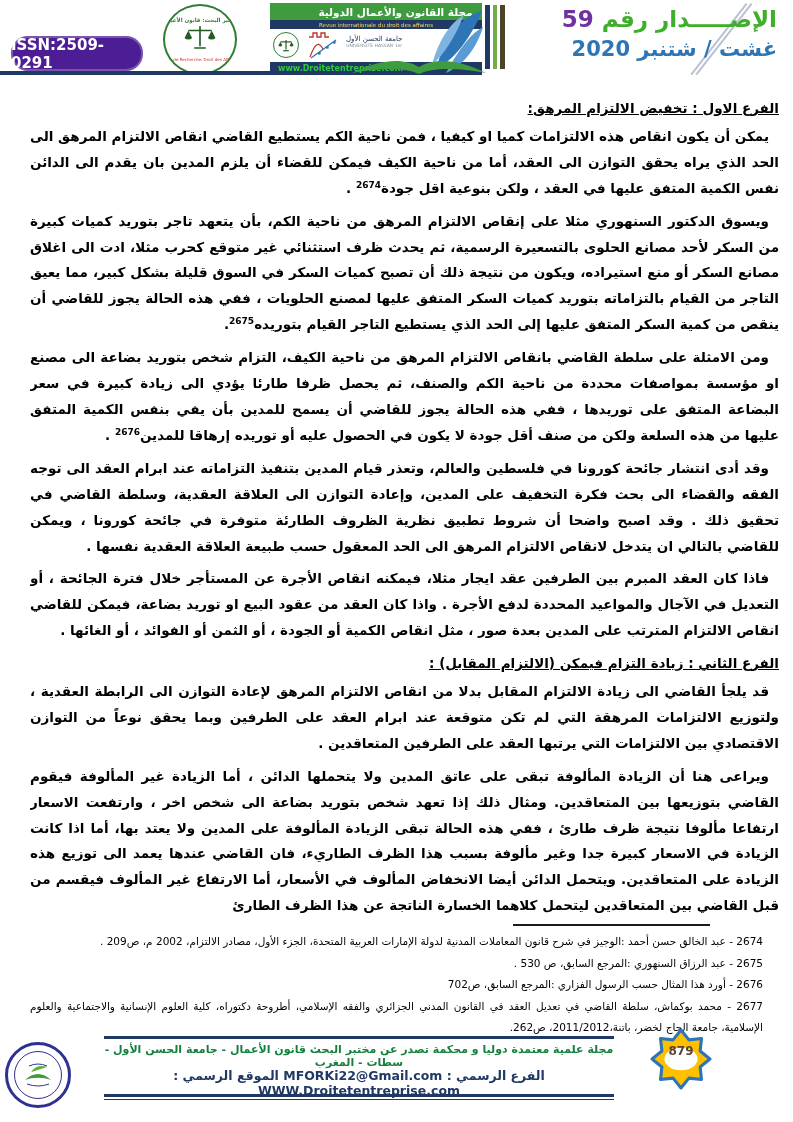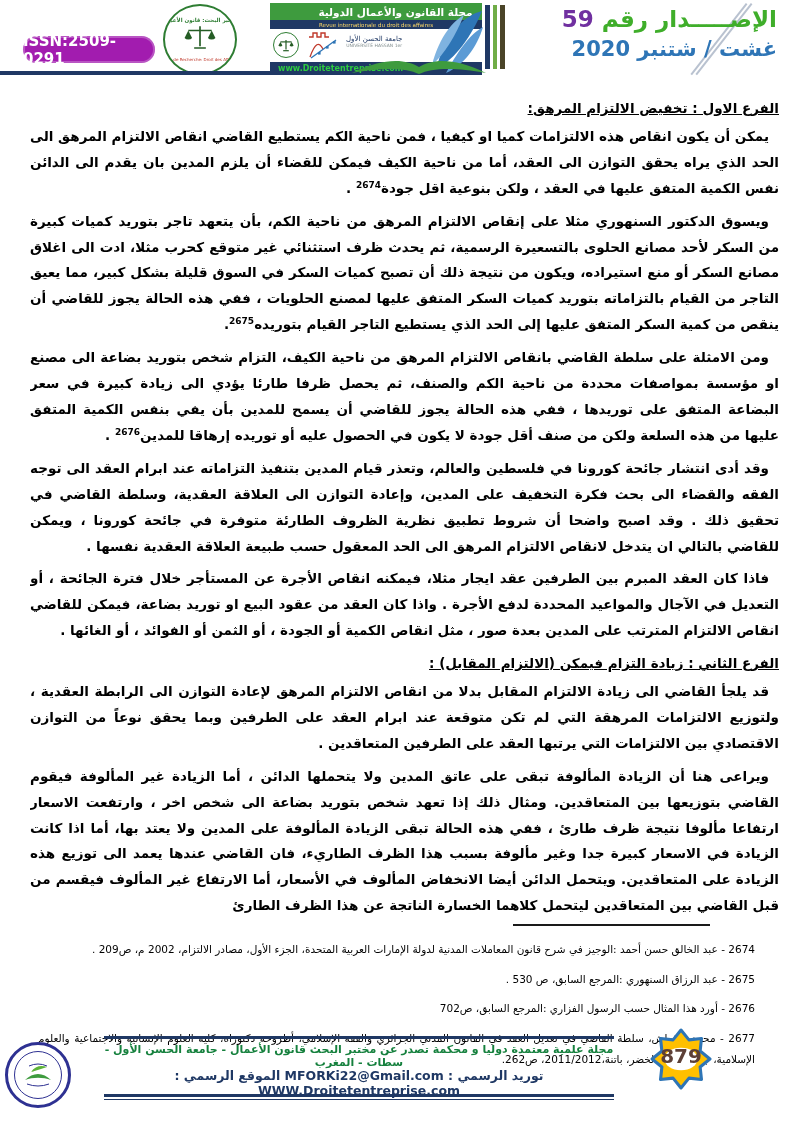--- a/index.html
+++ b/index.html
@@ -1,20 +1,20 @@
 <!DOCTYPE html>
 <html lang="ar"><head>
 <meta charset="utf-8">
 <style>
   html,body{margin:0;padding:0;background:#fff;}
   .page{position:relative;width:793px;height:1122px;background:#ffffff;overflow:hidden;
         font-family:"DejaVu Sans",sans-serif;}
 
   
-  .issn-pill{position:absolute;left:23px;top:36px;width:132px;height:27px;background:#a21caf;
+  .issn-pill{position:absolute;left:11px;top:36px;width:132px;height:35px;background:#4c1d95;
 "";    border-radius:17px;color:#fff;font-weight:bold;font-size:15px;display:flex;align-items:center;
     justify-content:center;box-shadow:inset 0 0 0 2px rgba(255,255,255,.25);}
   .lab-logo{position:absolute;left:163px;top:4px;width:74px;height:71px;border-radius:50%;
     background:#fff;border:2px solid #2e7d32;box-sizing:border-box;display:flex;flex-direction:column;
     align-items:center;justify-content:center;overflow:hidden;}
   .lab-logo .t1{font-size:5.5px;color:#2e7d32;font-weight:bold;white-space:nowrap;direction:rtl;}
   .lab-logo .t2{font-size:4.5px;color:#c0392b;white-space:nowrap;transform:scale(.9);}
 
   .journal-logo{position:absolute;left:270px;top:3px;width:212px;height:72px;}
   .jl-top{height:17px;background:#3E9B3E;color:#fff;font-weight:bold;font-size:10.5px;
@@ -51,39 +51,39 @@
   .article{position:absolute;right:14px;left:30px;top:96px;height:820px;overflow:hidden;
     direction:rtl;text-align:justify;color:#000;font-size:13.5px;font-weight:bold;line-height:1.92;}
   .sec-heading{text-decoration:underline;margin:0 0 2px;}
   .para{margin:0 0 7px;text-indent:10px;}
   .fn-ref{font-size:9px;vertical-align:super;line-height:0;}
 
   
   .fn-sep{position:absolute;left:513px;top:924px;width:197px;height:2px;background:#1a1a1a;}
   .footnotes{position:absolute;right:30px;left:30px;top:931px;direction:rtl;text-align:justify;
     font-size:10.5px;line-height:2.05;color:#000;}
-  .footnote{margin:8px;}
+  .footnote{margin:0;}
 
   
   .footer-rule-top{position:absolute;left:104px;top:1036px;width:510px;height:3px;background:#1F3864;}
   .footer-line1{position:absolute;left:104px;top:1043px;width:510px;direction:rtl;text-align:center;
     color:#15803d;font-weight:bold;font-size:11px;}
   .footer-line2{position:absolute;left:104px;top:1068px;width:510px;direction:rtl;text-align:center;
     color:#1F3864;font-weight:bold;font-size:12.5px;}
   .footer-rule-bottom{position:absolute;left:104px;top:1094px;width:510px;height:3px;background:#1F3864;}
   .footer-rule-bottom2{position:absolute;left:104px;top:1099px;width:510px;height:1px;background:#1F3864;}
 
   .stamp{position:absolute;left:5px;top:1042px;width:66px;height:66px;border-radius:50%;
     border:3px solid #2E3192;background:#fff;box-sizing:border-box;display:flex;align-items:center;justify-content:center;}
   .stamp .inner{width:46px;height:46px;border-radius:50%;border:1px solid #2E3192;display:flex;
     align-items:center;justify-content:center;}
 
   .page-badge{position:absolute;left:650px;top:1028px;width:62px;height:62px;}
   .page-badge .num{position:absolute;left:0;top:16px;width:62px;text-align:center;
-    font-size:20px;font-weight:bold;color:#5d4037;}
+    font-size:12px;font-weight:bold;color:#5d4037;}
 </style>
 </head>
 <body>
 
 <div class="page">
 
   <div>
     <div class="issn-pill">ISSN:2509-0291</div>
 
     <div class="lab-logo">
@@ -194,21 +194,21 @@
     <div class="footnote">2674 - عبد الخالق حسن أحمد :الوجيز في شرح قانون المعاملات المدنية لدولة الإمارات العربية المتحدة، الجزء الأول، مصادر الالتزام، 2002 م، ص209 .</div>
     <div class="footnote">2675 - عبد الرزاق السنهوري :المرجع السابق، ص 530 .</div>
     <div class="footnote">2676 - أورد هذا المثال حسب الرسول الفزاري :المرجع السابق، ص702</div>
     <div class="footnote">2677 - محمد بوكماش، سلطة القاضي في تعديل العقد في القانون المدني الجزائري والفقه الإسلامي، أطروحة دكتوراه، كلية العلوم الإنسانية والاجتماعية والعلوم الإسلامية، جامعة الحاج لخضر، باتنة،2011/2012، ص262.</div>
   </div>
 
   <div>
     <div class="footer-rule-top"></div>
     <div class="footer-line1">مجلة علمية معتمدة دوليا و محكمة تصدر عن مختبر البحث قانون الأعمال - جامعة الحسن الأول - سطات - المغرب</div>
     <div class="footer-line2">
-      <span>توريد الرسمي :</span>
+      <span>الفرع الرسمي :</span>
       <span dir="ltr">MFORKi22@Gmail.com</span>
       <span>الموقع الرسمي :</span>
       <span dir="ltr">WWW.Droitetentreprise.com</span>
     </div>
     <div class="footer-rule-bottom"></div>
     <div class="footer-rule-bottom2"></div>
 
     <div class="stamp">
       <div class="inner">
         <svg width="34" height="30" viewBox="0 0 34 30">

